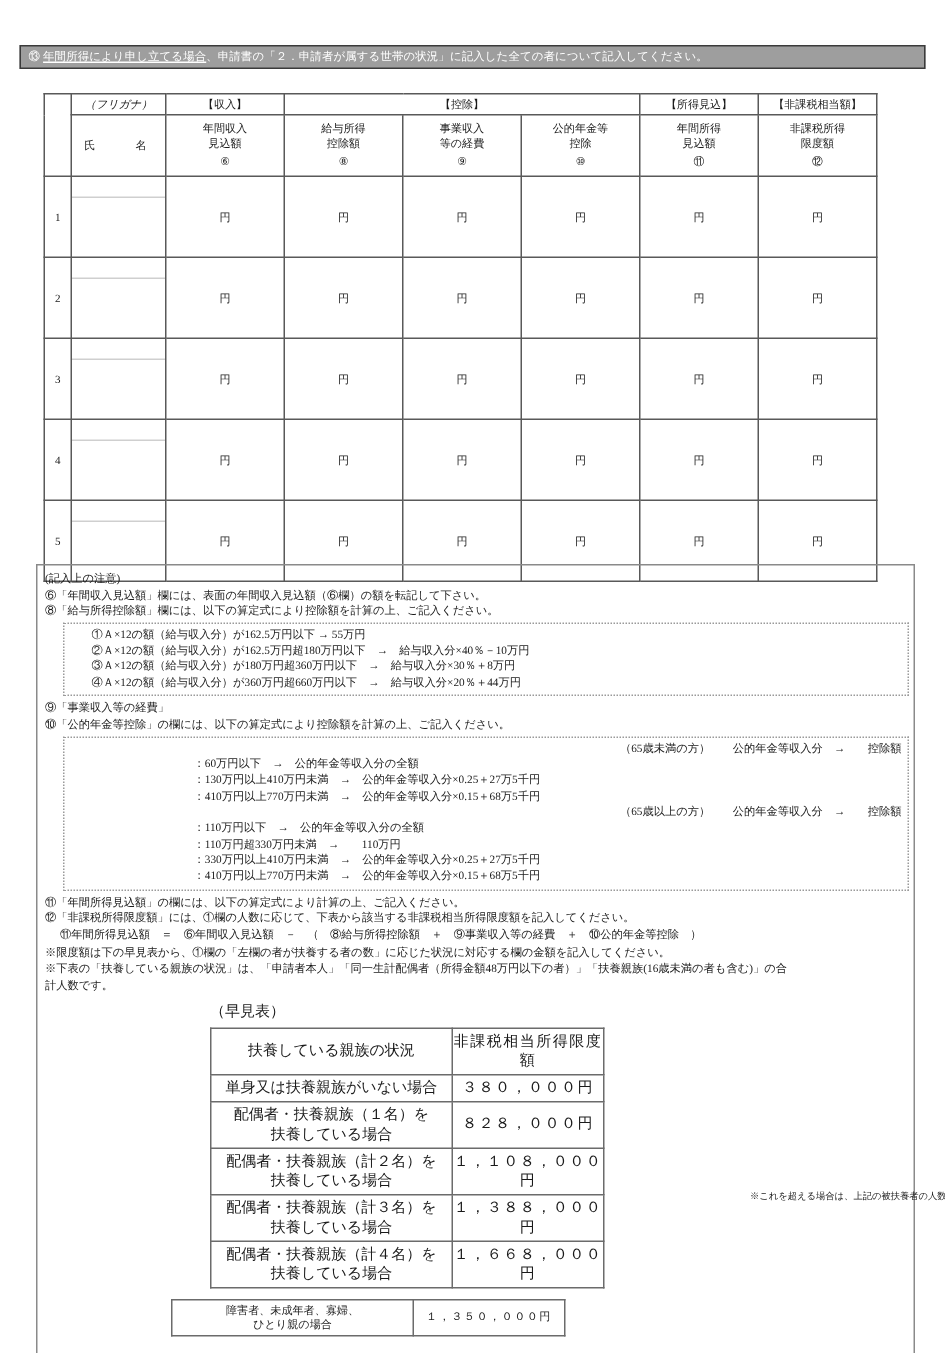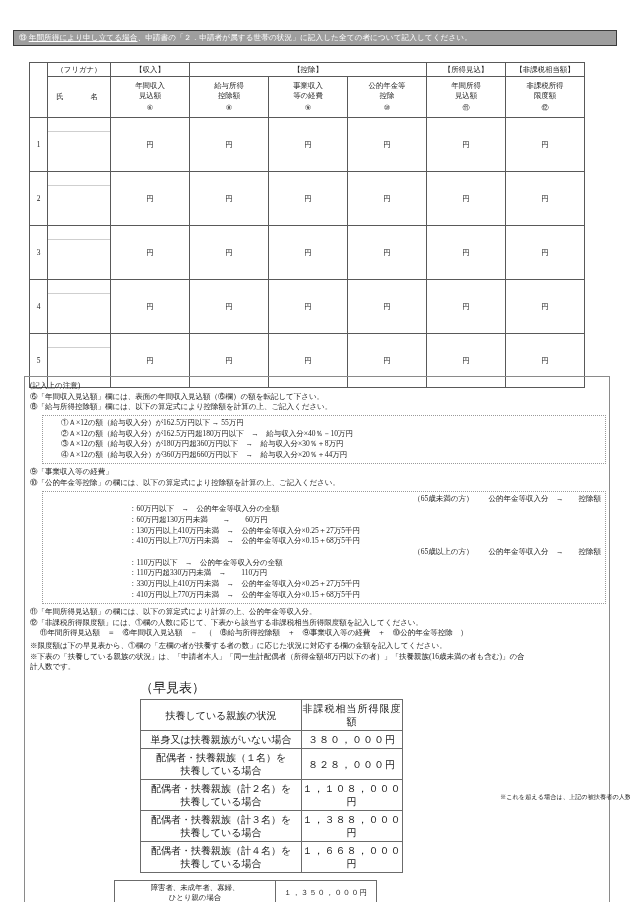--- a/index.html
+++ b/index.html
@@ -78,21 +78,21 @@
     position: relative;
   }
   .name-cell .split {
     position: absolute;
     left: 0; right: 0;
     top: 13px;
     border-top: 1px solid #cfcfcf;
   }
   .no-cell { vertical-align: middle; font-size: 7.4px; }
   .blank-head { border: 1px solid #595959; }
-  .hdr-fur { height: 13px; font-size: 7.4px; }
+  .hdr-fur { height: 13px; font-size: 7.4px; font-style: italic; }
   .hdr-nam { height: 40px; font-size: 7.4px; letter-spacing: 4px; }
 
   
   .notes {
     position: absolute;
     left: 24px;
     top: 376px;
     width: 586px;
     height: 574px;
     border: 1px solid #8a8a8a;
@@ -114,21 +114,21 @@
     margin: 2px 0 3px 12px;
     padding: 2px 4px 3px 8px;
   }
   .pens-head { padding-left: 12px; text-align: right; }
   .pens-line { padding-left: 78px; }
   .gap2 { height: 2px; }
 
   
   .hayami-label {
     margin: 6px 0 2px 110px;
-    font-size: 13px;
+    font-size: 10px;
   }
   .tbl-hayami {
     margin-left: 110px;
     border-collapse: collapse;
     table-layout: fixed;
     width: 260px;
   }
   .tbl-hayami td {
     border: 1px solid #6b6b6b;
     font-size: 10px;
@@ -293,30 +293,29 @@
       <div class="nline">①Ａ×12の額（給与収入分）が162.5万円以下 →  55万円</div>
       <div class="nline">②Ａ×12の額（給与収入分）が162.5万円超180万円以下　→　給与収入分×40％－10万円</div>
       <div class="nline">③Ａ×12の額（給与収入分）が180万円超360万円以下　→　給与収入分×30％＋8万円</div>
       <div class="nline">④Ａ×12の額（給与収入分）が360万円超660万円以下　→　給与収入分×20％＋44万円</div>
     </div>
     <div class="nline">⑨「事業収入等の経費」</div>
     <div class="nline">⑩「公的年金等控除」の欄には、以下の算定式により控除額を計算の上、ご記入ください。</div>
     <div class="subbox2">
       <div class="nline pens-head">（65歳未満の方）　　公的年金等収入分　→　　控除額</div>
       <div class="nline pens-line">：60万円以下　→　公的年金等収入分の全額</div>
-      <div class="nline pens-line">：60万円超130万円未満　　→　　60万円</div>
       <div class="nline pens-line">：130万円以上410万円未満　→　公的年金等収入分×0.25＋27万5千円</div>
       <div class="nline pens-line">：410万円以上770万円未満　→　公的年金等収入分×0.15＋68万5千円</div>
       <div class="nline pens-head">（65歳以上の方）　　公的年金等収入分　→　　控除額</div>
       <div class="nline pens-line">：110万円以下　→　公的年金等収入分の全額</div>
       <div class="nline pens-line">：110万円超330万円未満　→　　110万円</div>
       <div class="nline pens-line">：330万円以上410万円未満　→　公的年金等収入分×0.25＋27万5千円</div>
       <div class="nline pens-line">：410万円以上770万円未満　→　公的年金等収入分×0.15＋68万5千円</div>
     </div>
-    <div class="nline">⑪「年間所得見込額」の欄には、以下の算定式により計算の上、公的年金等収入分。</div>
+    <div class="nline">⑪「年間所得見込額」の欄には、以下の算定式により計算の上、ご記入ください。</div>
     <div class="nline">⑫「非課税所得限度額」には、①欄の人数に応じて、下表から該当する非課税相当所得限度額を記入してください。</div>
     <div class="nline ind2">⑪年間所得見込額　＝　⑥年間収入見込額　－　（　⑧給与所得控除額　＋　⑨事業収入等の経費　＋　⑩公的年金等控除　）</div>
     <div class="gap2"></div>
     <div class="nline">※限度額は下の早見表から、①欄の「左欄の者が扶養する者の数」に応じた状況に対応する欄の金額を記入してください。</div>
     <div class="nline">※下表の「扶養している親族の状況」は、「申請者本人」「同一生計配偶者（所得金額48万円以下の者）」「扶養親族(16歳未満の者も含む)」の合</div>
     <div class="nline">計人数です。</div>
 
     <div class="hayami-label">（早見表）</div>
 
     <table class="tbl-hayami">

